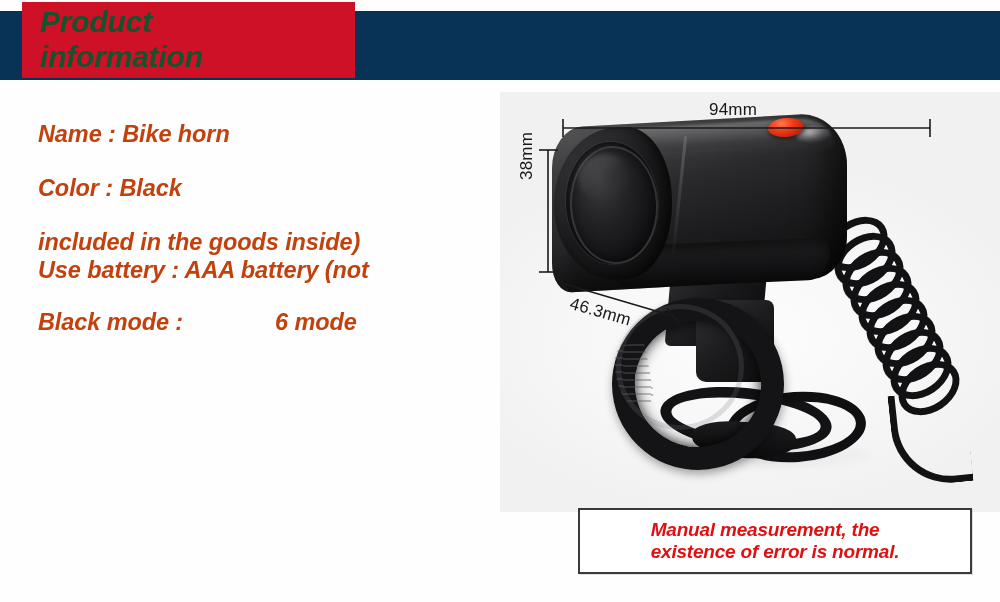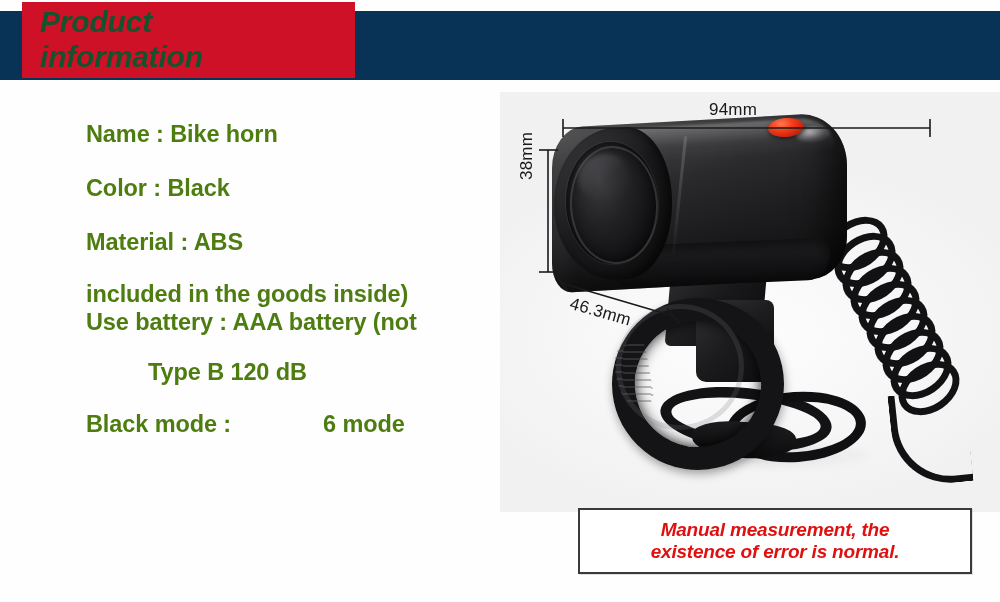--- a/index.html
+++ b/index.html
@@ -54,26 +54,26 @@
   }
 
   
   #spec-list {
     position: absolute;
     left: 38px;
     top: 120px;
     width: 470px;
   }
   .spec-row {
+    font-style: italic;
     font-weight: bold;
     font-size: 23.5px;
-    color: #4d7c0f;
+    color: #c2410c;
     line-height: 28px;
     letter-spacing: -0.1px;
-    margin-left: 48px;
   }
   .spec-row.r1 { margin-bottom: 26px; }
   .spec-row.r2 { margin-bottom: 26px; }
   .spec-row.r3 { margin-bottom: 24px; }
   .spec-row.r4 { margin-bottom: 22px; }
   .spec-row.r5 { margin-bottom: 24px; }
 
   .spec-l2 {
     display: block;
   }
@@ -390,50 +390,48 @@
     align-items: center;
     justify-content: center;
     box-shadow: 1px 1px 0 rgba(0,0,0,0.12);
   }
   #warning-text {
     color: #e01010;
     font-style: italic;
     font-weight: bold;
     font-size: 19px;
     line-height: 22px;
-    text-align: center;
+    text-align: left;
     white-space: pre-line;
     letter-spacing: -0.2px;
   }
 </style>
 </head>
 <body>
 
 <div id="header-banner">
   <div id="header-navy-bar"></div>
   <div id="header-red-block"></div>
   <div id="header-title">Product
 information</div>
 </div>
 
 <div id="spec-list">
 
   <div class="spec-row r1">Name : Bike horn</div>
 
   <div class="spec-row r2">Color : Black</div>
 
-  <div class="spec-row r3">Material : ABS</div>
 
   <div class="spec-row r4">
     <span class="spec-l2">included in the goods inside)</span>
     <span class="spec-l2">Use battery : AAA battery (not</span>
   </div>
 
   <div class="spec-row r5">
-    <span class="spec-volume-2">Type B  120 dB</span>
   </div>
 
   <div class="spec-row spec-mode-line">
     <span>Black mode :</span>
     <span class="spec-mode-value">6 mode</span>
   </div>
 
 </div>
 
 <div id="product-photo">

